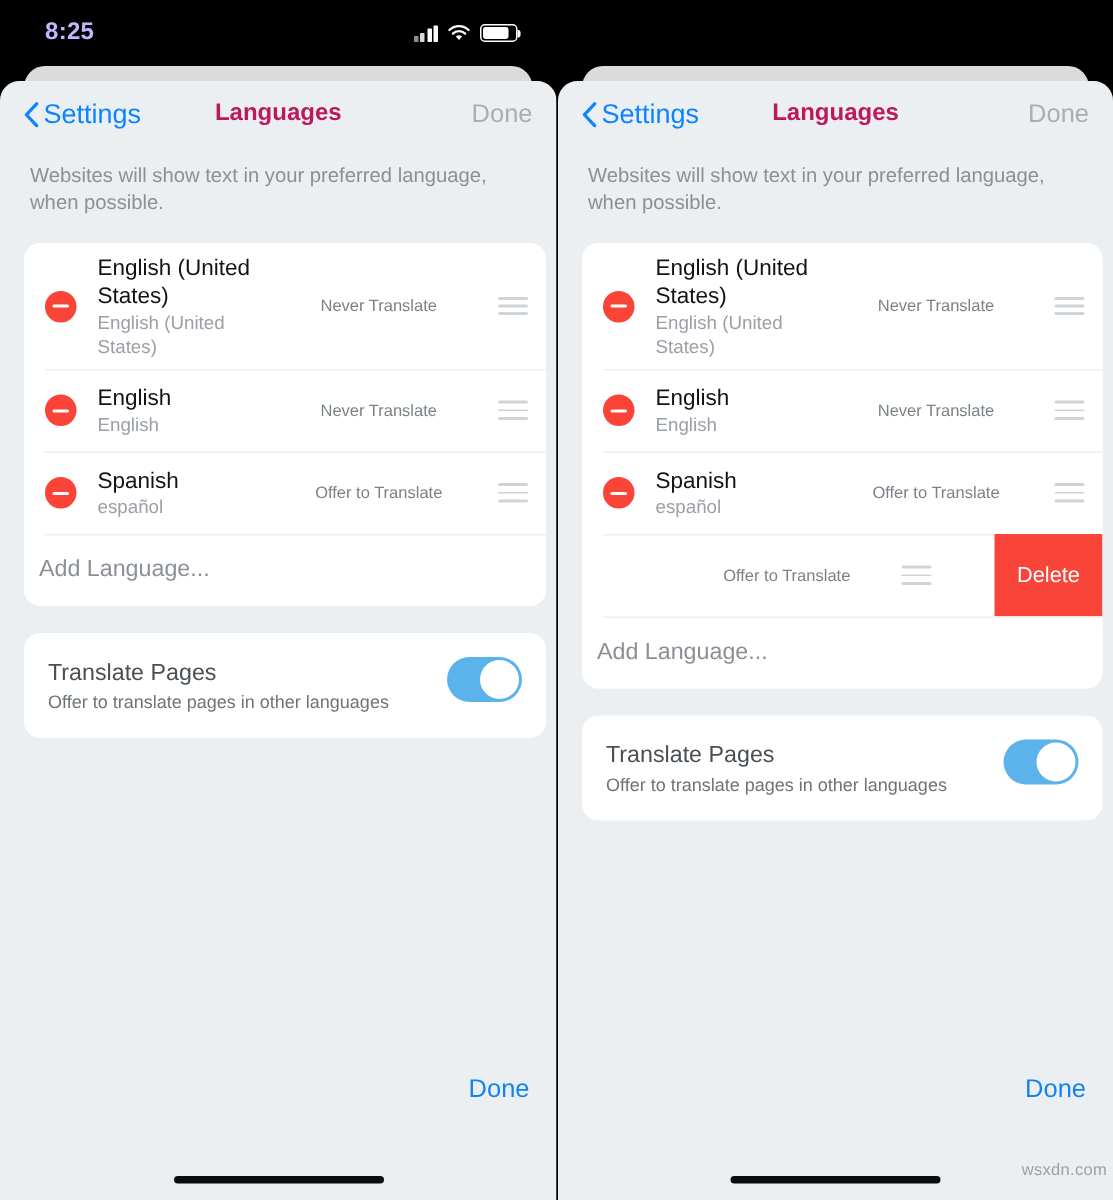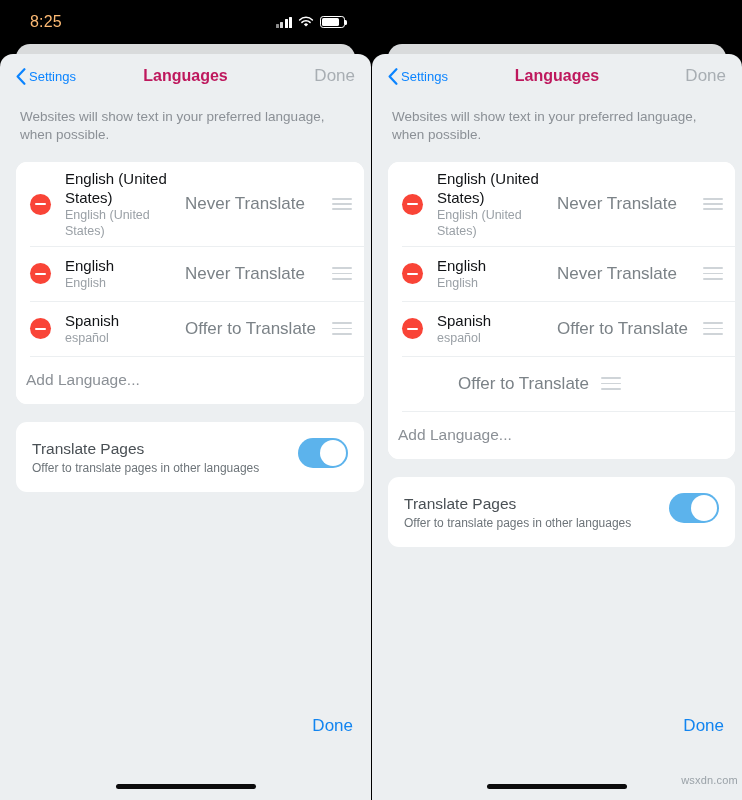--- a/index.html
+++ b/index.html
@@ -23,23 +23,23 @@
   .statusbar {
     position: relative;
     height: 44px;
     display: flex; align-items: center;
     justify-content: space-between;
     padding: 0 26px 0 30px;
     color: #fff;
     z-index: 40;
   }
   .status-time {
-    font-size: 16px; font-weight: normal;
+    font-size: 16px; font-weight: bold;
     letter-spacing: .2px;
-    color: #fdba74;
+    color: #c4b5fd;
   }
   .status-icons { display: flex; align-items: center; gap: 6px; }
 
   .cellular { display: flex; align-items: flex-end; gap: 1.5px; height: 11px; }
   .cellular i { display: block; width: 3px; background: #fff; border-radius: .5px; }
   .cellular i:nth-child(1) { height: 4px; background:#8d8d8d; }
   .cellular i:nth-child(2) { height: 6px; background:#d8d8d8; }
   .cellular i:nth-child(3) { height: 8.5px; }
   .cellular i:nth-child(4) { height: 11px; }
 
@@ -84,21 +84,21 @@
 
   .navbar {
     height: 44px;
     display: flex; align-items: center;
     padding: 0 16px;
     position: relative;
     flex: none;
   }
   .nav-back {
     display: flex; align-items: center; gap: 3px;
-    color: #0b84ff; font-size: 13px;
+    color: #0b84ff; font-size: 18px;
     cursor: pointer;
   }
   .chev { display:block; width:10px; height:17px; }
   .nav-title {
     position: absolute; left: 0; right: 0;
     text-align: center;
     font-size: 16px; font-weight: bold; color: #be185d;
     pointer-events: none;
   }
   .nav-done {
@@ -156,22 +156,22 @@
   .lang-name {
     font-size: 15px; color: #111316;
     line-height: 19px;
   }
   .lang-native {
     font-size: 12.5px; color: #9aa0a6;
     line-height: 16px;
   }
 
   .translate-state {
-    flex: 1; text-align: left;
-    font-size: 17px; color: #7b8287;
+    flex: 1; text-align: center;
+    font-size: 11px; color: #7b8287;
     padding-right: 12px;
     white-space: nowrap;
   }
 
   .reorder {
     flex: none; width: 20px;
     display: flex; flex-direction: column; gap: 3.5px;
     cursor: grab;
   }
   .reorder i { display:block; height: 1.8px; background: #cfd4d8; border-radius: 1px; }
@@ -474,20 +474,21 @@
                 <div class="lang-name">French</div>
                 <div class="lang-native">français</div>
               </div>
               <div class="translate-state">Offer to Translate</div>
               <div class="reorder">
                   <i></i>
                   <i></i>
                   <i></i>
                 </div>
             </div>
+            <div class="delete-btn">Delete</div>
           </div>
 
           <div class="add-row">Add Language...</div>
         </div>
 
         <div class="group">
           <div class="toggle-row">
             <div class="toggle-text">
               <div class="toggle-title">Translate Pages</div>
               <div class="toggle-sub">Offer to translate pages in other languages</div>

